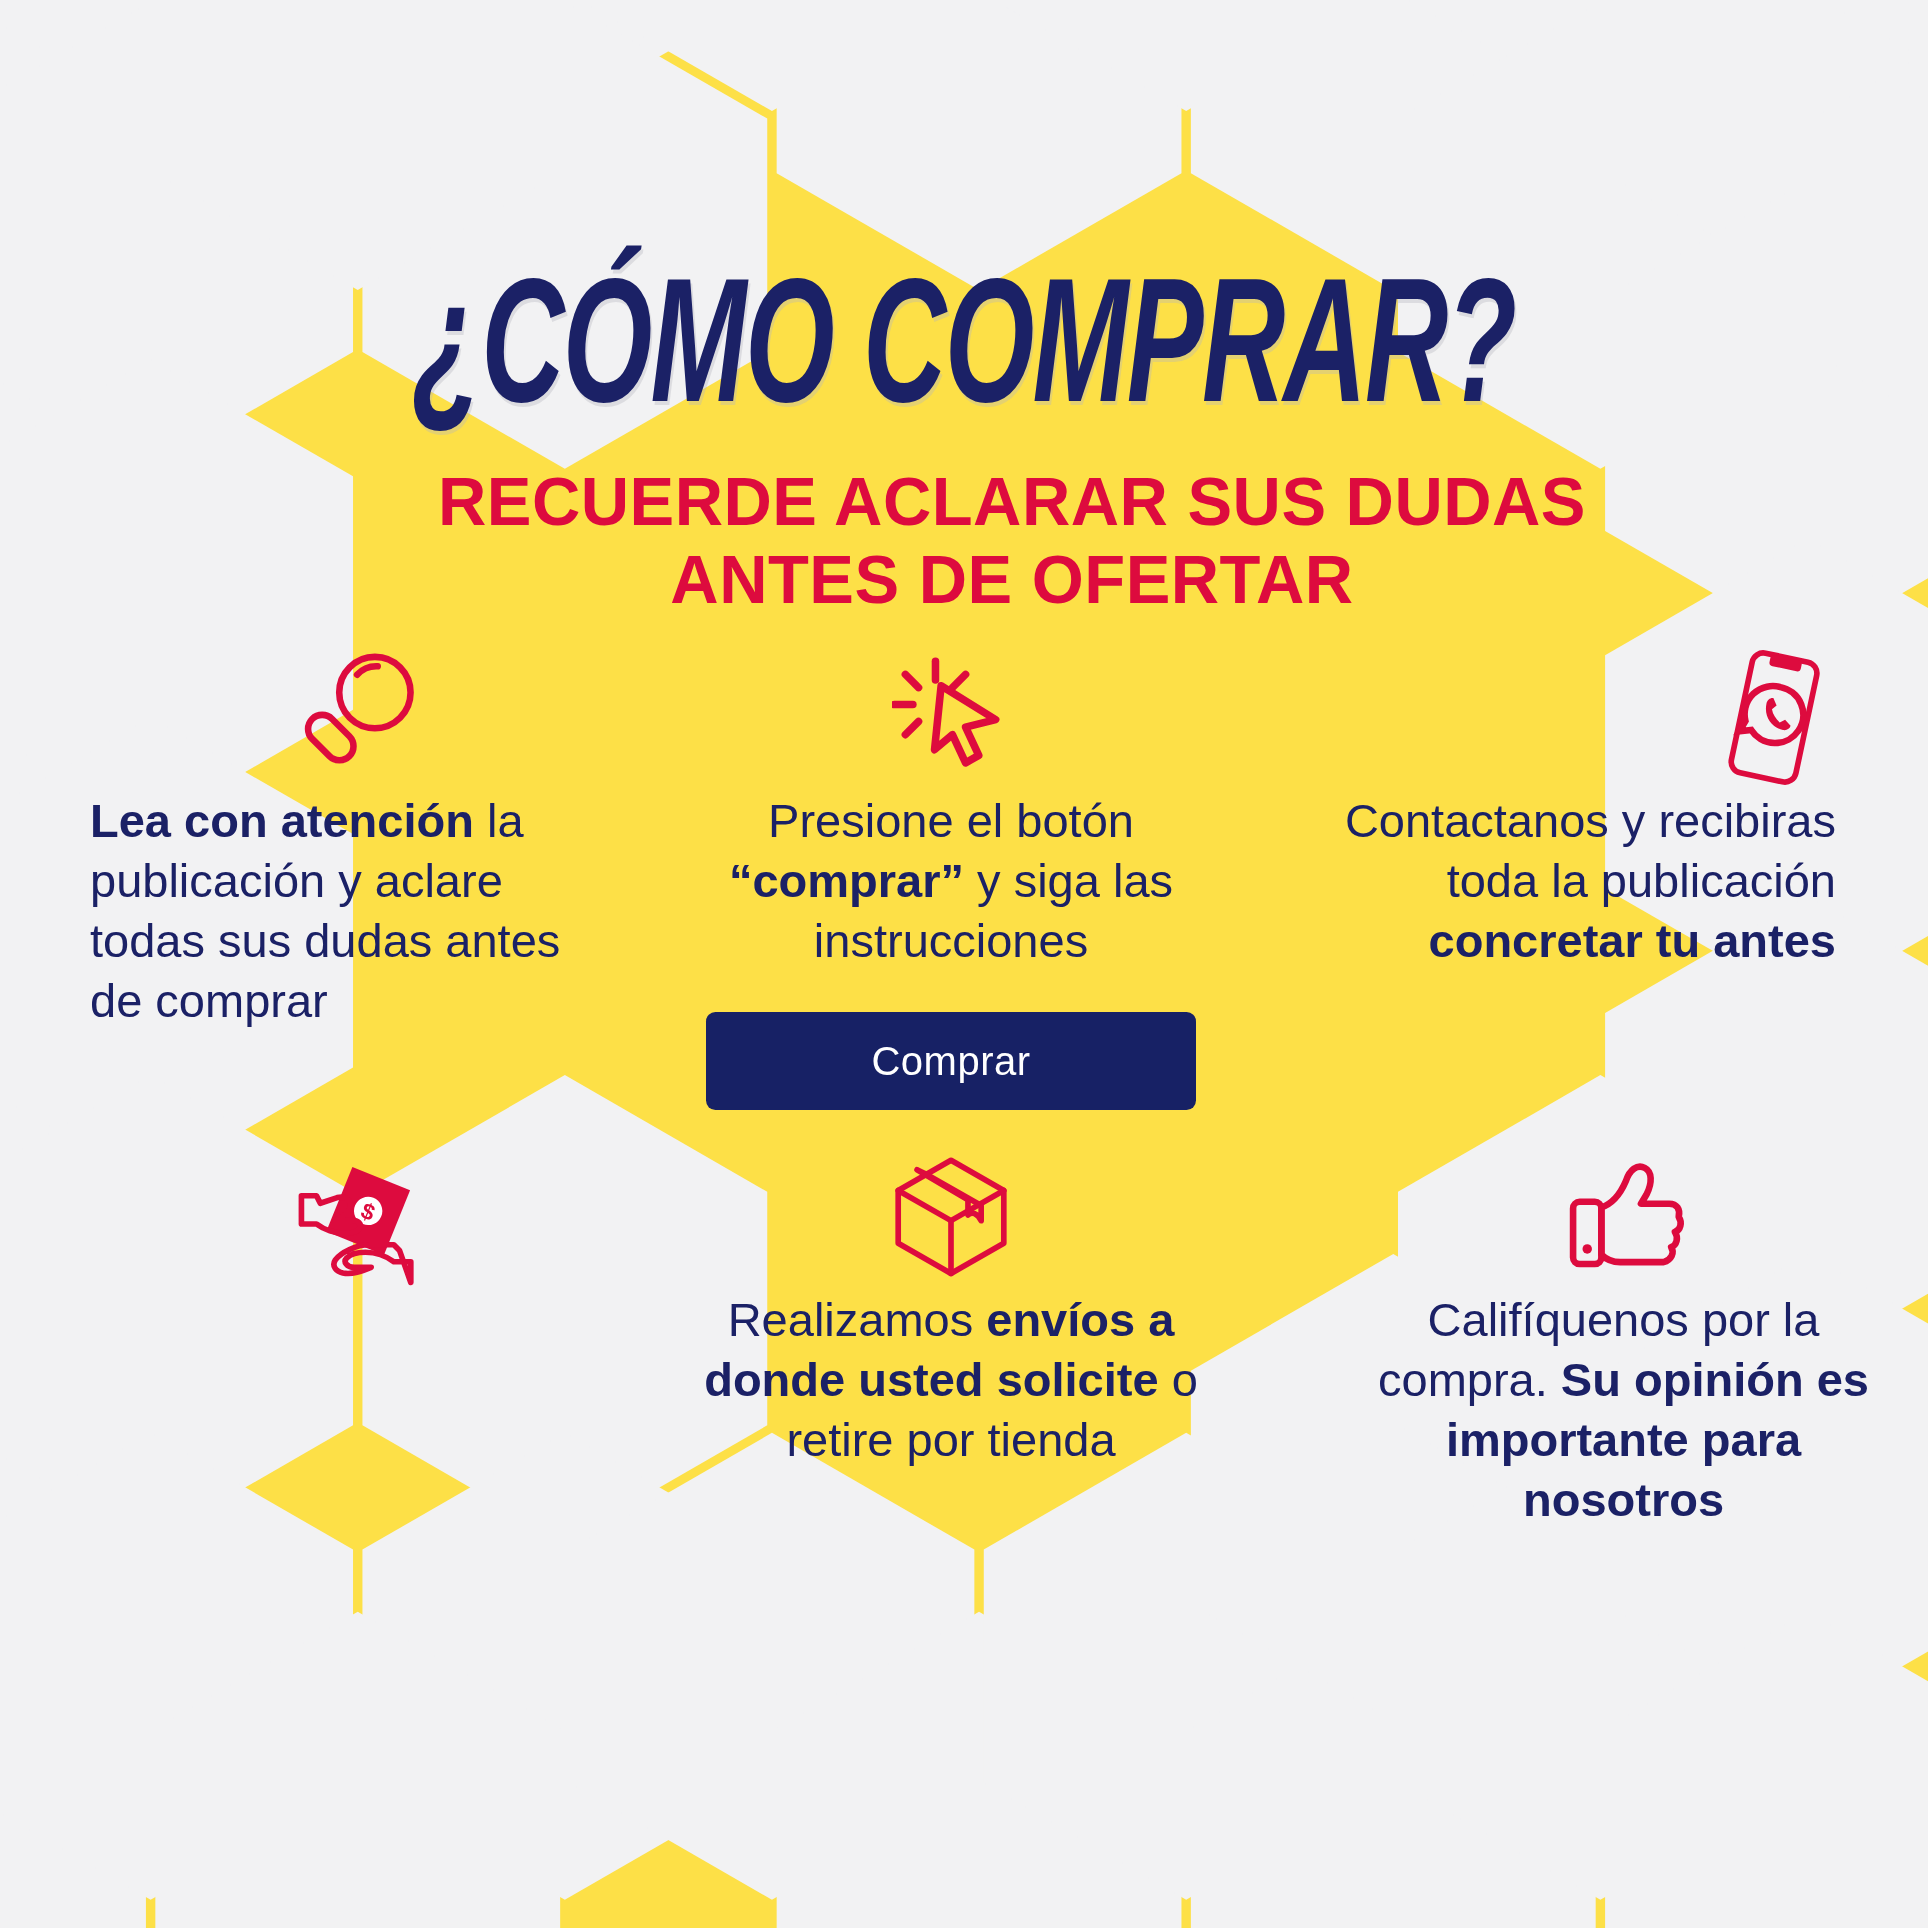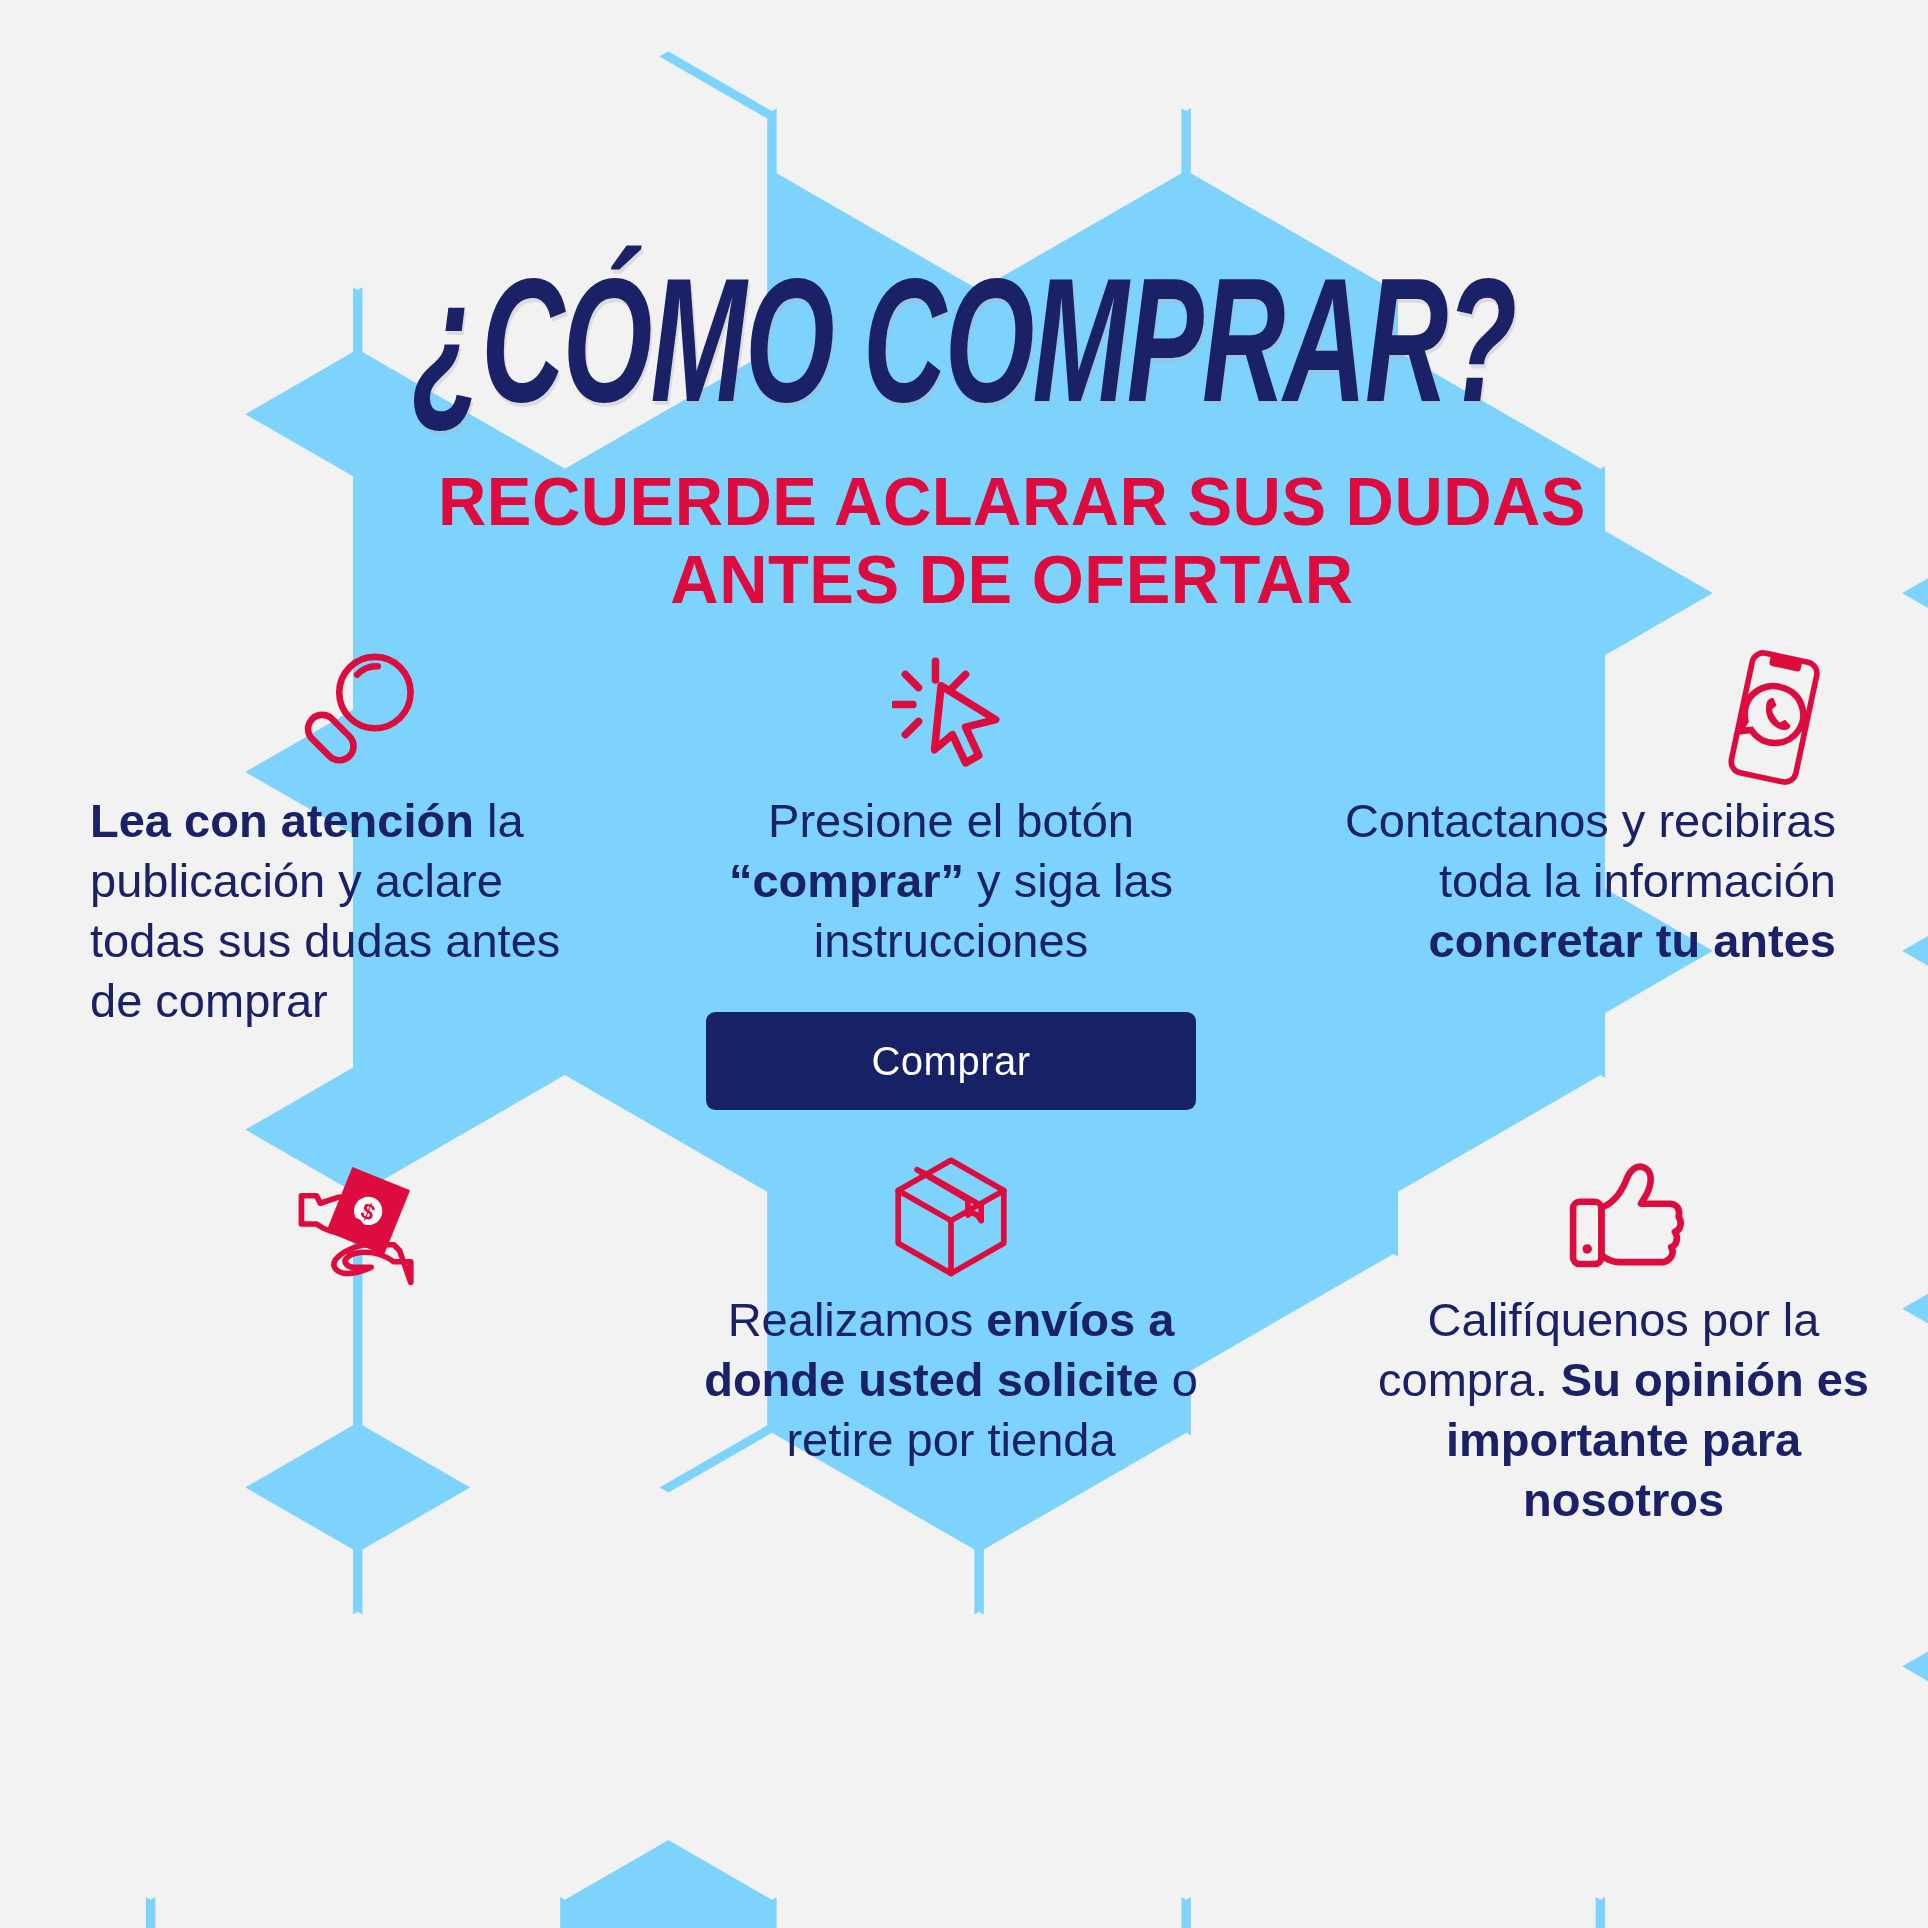--- a/index.html
+++ b/index.html
@@ -9,21 +9,21 @@
     background: #ffffff;
   }
   body {
     font-family: "Liberation Sans", sans-serif;
   }
   #poster {
     position: relative;
     width: 1928px;
     height: 1928px;
     overflow: hidden;
-    background: #7dd3fc;
+    background: #fde047;
   }
   
   #hex-bg {
     position: absolute;
     inset: 0;
     z-index: 0;
     pointer-events: none;
   }
   
   #content {
@@ -252,21 +252,21 @@
               <rect x="34" y="6" width="70" height="130" rx="12" fill="none" stroke="#DD0B3E" stroke-width="6"></rect>
               <rect x="52" y="6" width="34" height="12" rx="4" fill="#DD0B3E"></rect>
               <g fill="none" stroke="#DD0B3E" stroke-width="7">
                 <path d="M69 38 a30 30 0 1 1 -21 51 l-12 4 4 -12 a30 30 0 0 1 29 -43 Z"></path>
               </g>
               <path d="M58 58 c0 14 10 24 23 24 c4 0 7 -3 7 -6 l-7 -5 -5 4 c-5 -3 -9 -7 -11 -12 l4 -5 -5 -7 c-3 0 -6 3 -6 7 Z" fill="#DD0B3E"></path>
             </g>
           </svg>
         </div>
         <div class="body al-right">
-          <span>Contactanos y recibiras toda la información </span><b>concretar tu antes</b>
+          <span>Contactanos y recibiras toda la publicación </span><b>concretar tu antes</b>
         </div>
       </div>
 
       <div class="card" id="card-4">
         <div class="icon ic-left">
           <svg width="132" height="132" viewBox="0 0 140 140">
             <g fill="#DD0B3E">
 
               <g transform="rotate(22 78 55)">
                 <rect x="48" y="18" width="66" height="74" fill="#DD0B3E"></rect>

